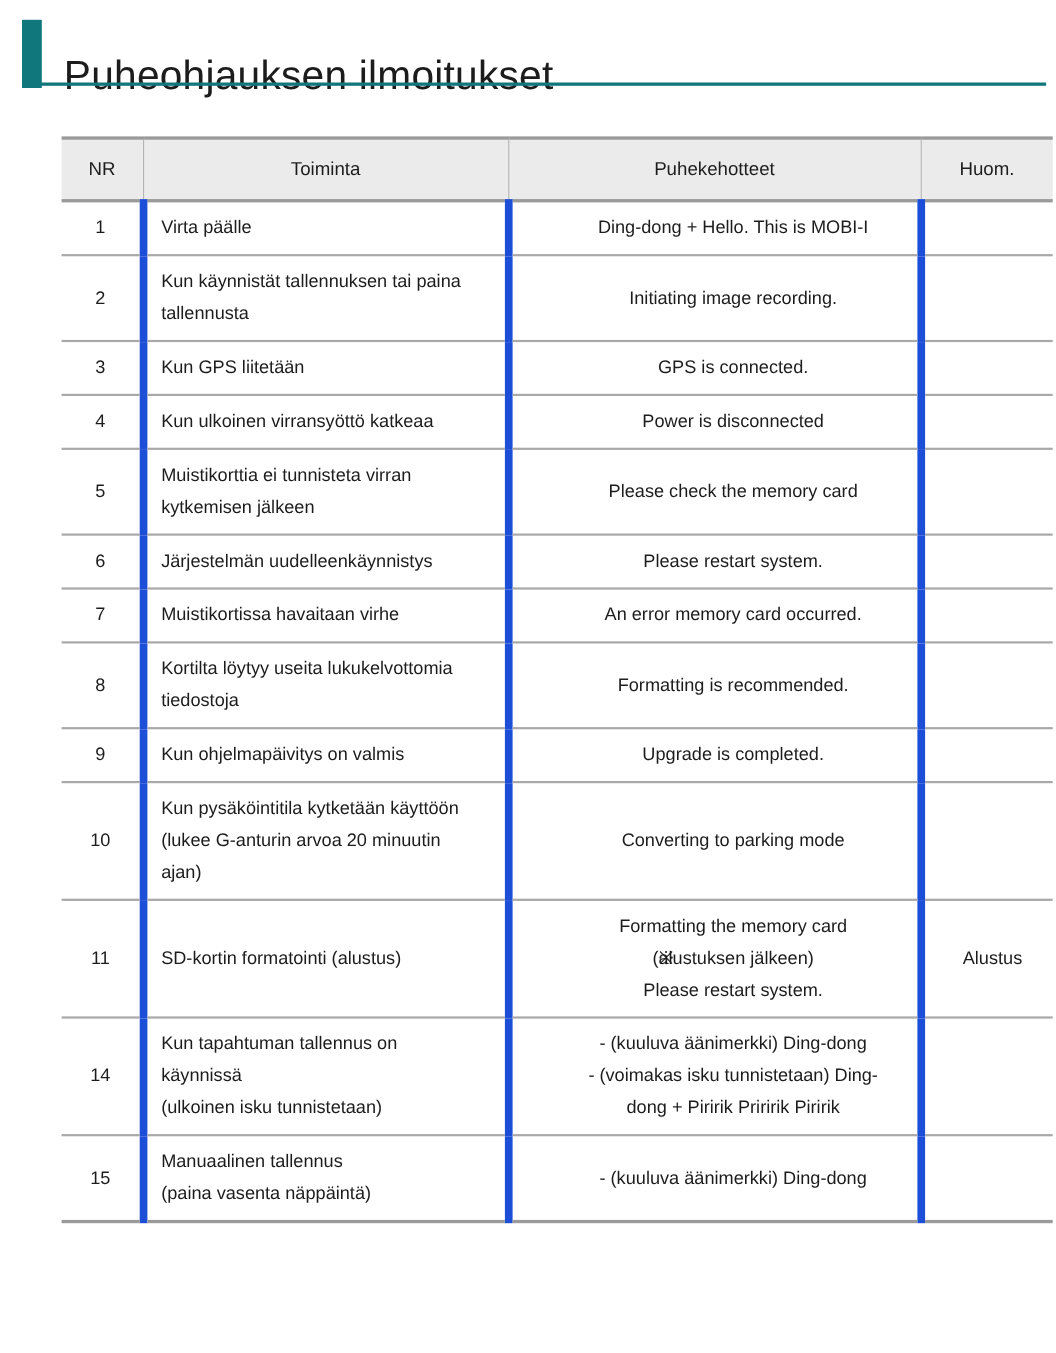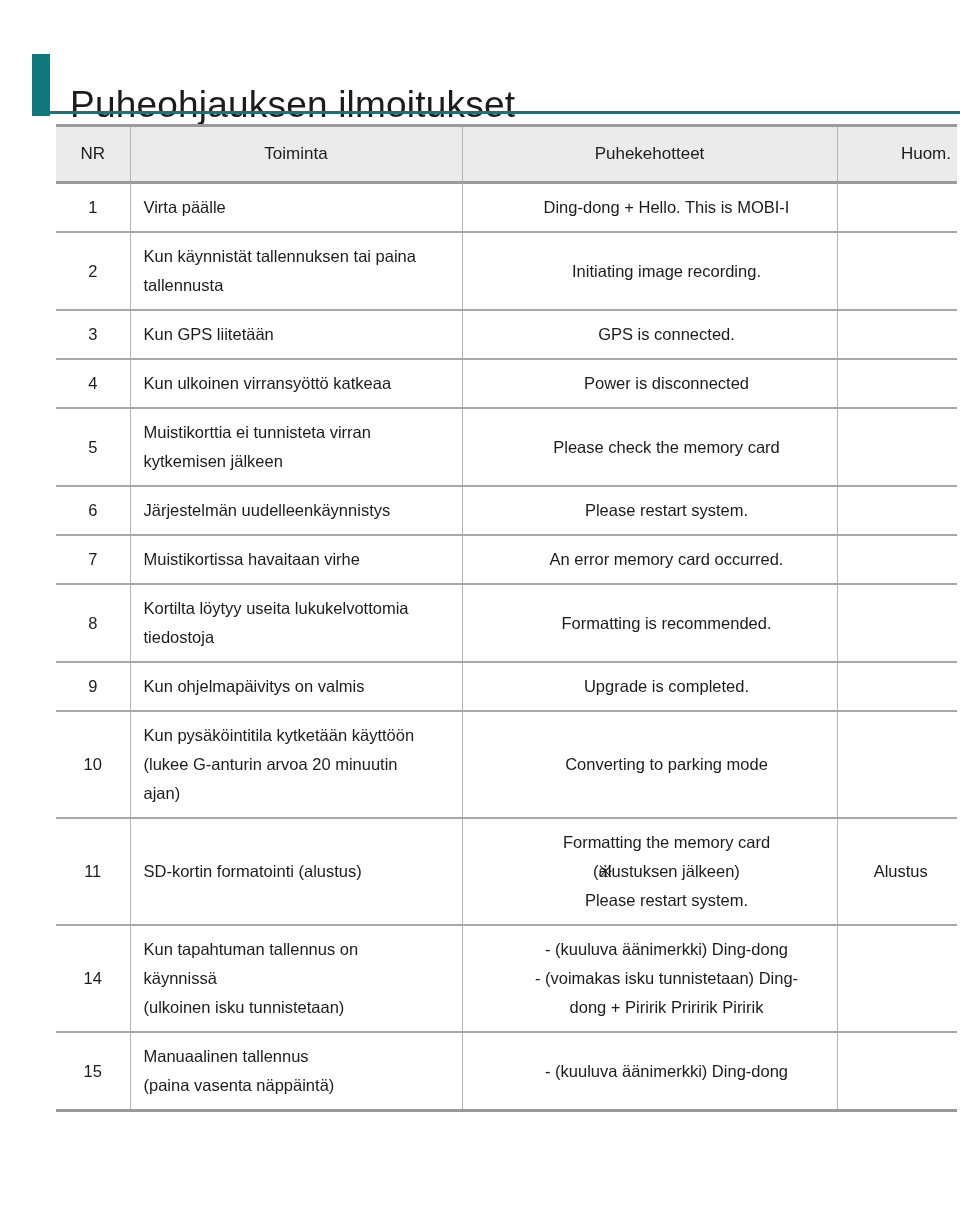--- a/index.html
+++ b/index.html
@@ -12,25 +12,24 @@
     height: 1230px;
     position: relative;
     font-family: "Liberation Sans", sans-serif;
     color: #1a1a1a;
     overflow: hidden;
   }
 
   
   #title-block {
     position: absolute;
-    left: 12px;
+    left: 0;
     top: 0;
     width: 760px;
     height: 100px;
-    margin-top: 36px;
   }
   #title-accent-bar {
     position: absolute;
     left: 20px;
     top: 18px;
     width: 18px;
     height: 62px;
     background: #10777d;
   }
   #page-title {
@@ -81,26 +80,25 @@
     border-bottom: 3px solid #9a9a9a;
     text-align: center;
     vertical-align: middle;
   }
   #spec-table thead th.th-nr {
     border-left: none;
     border-right: 1px solid #b4b4b4;
   }
   #spec-table thead th.th-note {
     border-right: none;
-    text-align: right;
   }
 
   #spec-table tbody td {
     border-top: 2px solid #a8a8a8;
-    border-left: 1px solid #1d4ed8;
+    border-left: 7px solid #1d4ed8;
     border-right: 1px solid #b4b4b4;
     padding: 9px 0 9px 0;
     vertical-align: middle;
     line-height: 29px;
     color: #1c1c1c;
   }
   #spec-table tbody tr:last-child td {
     border-bottom: 3px solid #9a9a9a;
   }
   #spec-table tbody td.cell-nr {

